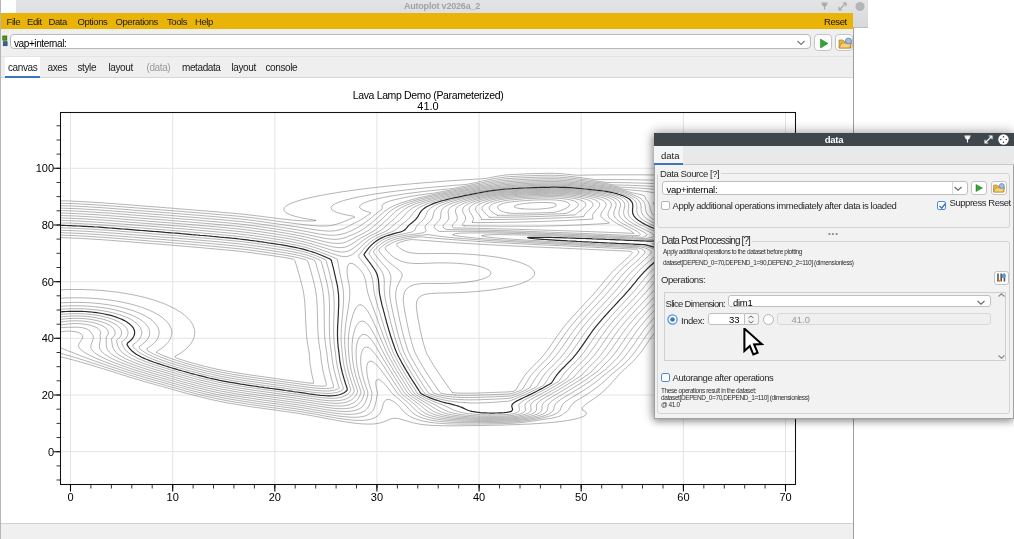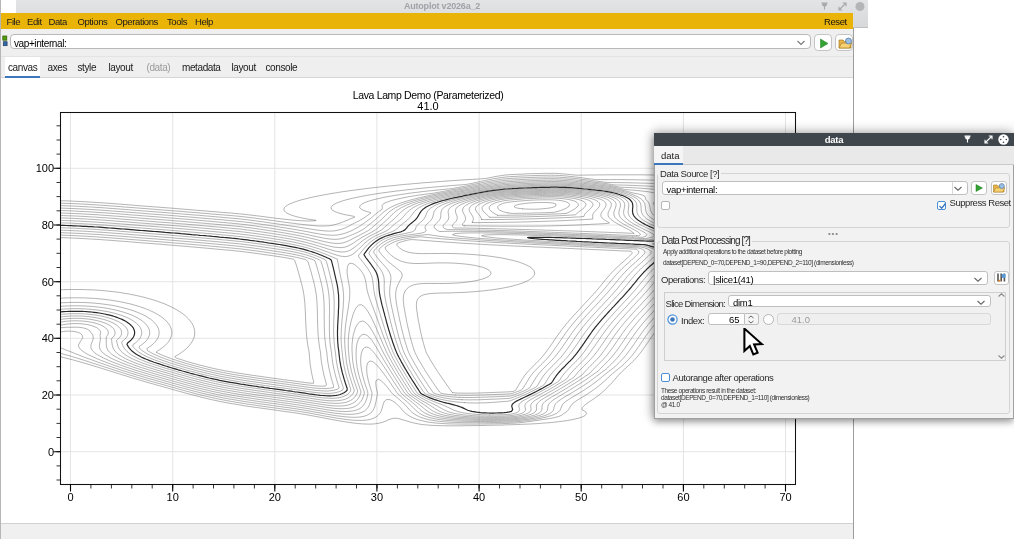--- a/index.html
+++ b/index.html
@@ -181,39 +181,34 @@
       </svg>
   </div>
   <div class="btn" style="left:336.5px;top:47.5px;width:16px;height:14.5px;border-radius:3px">
     <svg width="14" height="12" style="margin:0.3px 0">
       <path d="M1.5 3 h3.5 l1.2 1.2 H12 V10 H1.5 Z" fill="#e9b44c" stroke="#a77b1e" stroke-width="0.6"></path>
       <path d="M1.5 10 L3.7 5.8 H12.7 L11 10 Z" fill="#f7d274" stroke="#a77b1e" stroke-width="0.6"></path>
       <circle cx="9.8" cy="4" r="2.5" fill="#9bbfe3" stroke="#5a7fa8" stroke-width="0.7"></circle>
     </svg>
   </div>
   <div class="chk" style="left:6.5px;top:67.5px"></div>
+  <div class="lbl" style="left:18.5px;top:67px">Apply additional operations immediately after data is loaded</div>
   <div class="chk" style="left:283px;top:67.5px;border-color:#4a90d9"></div>
   <svg class="abs" style="left:283.5px;top:68.5px" width="9" height="8">
       <path d="M1.5 4 L3.7 6.2 L7.5 1.5" stroke="#3d77bb" stroke-width="1.4" fill="none"></path>
     </svg>
   <div class="lbl" style="left:295.5px;top:64px">Suppress Reset</div>
 
   <div style="position:absolute;left:174px;top:96px;color:#8a8a8a;font-size:8px;letter-spacing:0.8px">•••</div>
 
   <div class="grp" style="left:3px;top:108px;width:353px;height:173px"></div>
   <div class="lbl" style="left:5.5px;top:101.5px;background:#f2f2f2;padding:0 2px;font-size:10px;letter-spacing:-0.9px">Data Post Processing [?]</div>
   <div class="sm" style="left:9px;top:114.5px">Apply additional operations to the dataset before plotting</div>
   <div class="sm" style="left:9px;top:125.5px">dataset[DEPEND_0=70,DEPEND_1=90,DEPEND_2=110] (dimensionless)</div>
   <div class="lbl" style="left:7px;top:141px">Operations:</div>
-  <div class="combo" style="left:54px;top:138px;width:279.5px;height:13.5px">
-    <div class="txt">|slice1(41)</div>
-    <svg class="abs" style="right:5px;top:4.5px" width="8" height="6">
-        <path d="M0.5 1 L4 4.2 L7.5 1" stroke="#666" stroke-width="1.1" fill="none"></path>
-      </svg>
-  </div>
   <div class="btn" style="left:339.5px;top:138px;width:15.5px;height:13.5px;border-radius:3px">
     <svg width="13" height="11" style="margin:0.3px 0">
       <g stroke="#555" stroke-width="1.6">
           <path d="M3 1.5 V9.5 M6.2 1.5 V9.5 M9.4 1.5 V9.5"></path>
         </g>
       <circle cx="8.7" cy="4" r="2.2" fill="#5b9bd5"></circle>
       <path d="M2.5 9.5 L6 6.5 L5 9.8 Z" fill="#e8821e"></path>
     </svg>
   </div>
   <div style="position:absolute;left:9.5px;top:158.5px;width:342.5px;height:69.5px;border:1px solid #cfcfcf;background:#f1f1f1"></div>
@@ -222,21 +217,21 @@
     <div class="txt" style="top:1.5px">dim1</div>
     <svg class="abs" style="right:5px;top:4px" width="8" height="6">
         <path d="M0.5 1 L4 4.2 L7.5 1" stroke="#666" stroke-width="1.1" fill="none"></path>
       </svg>
   </div>
   <svg class="abs" style="left:13px;top:180.5px" width="12" height="12">
       <circle cx="5.5" cy="5.5" r="4.6" fill="#fff" stroke="#4a90d9" stroke-width="1.2"></circle>
       <circle cx="5.5" cy="5.5" r="2.3" fill="#3d77bb"></circle>
     </svg>
   <div class="lbl" style="left:27px;top:182px">Index:</div>
-  <div style="position:absolute;left:54px;top:179.8px;width:36.5px;height:12.5px;background:#fff;border:1px solid #bfbfbf;border-radius:3px 0 0 3px;font-size:9.5px;color:#000;text-align:right;padding-right:4px">65</div>
+  <div style="position:absolute;left:54px;top:179.8px;width:36.5px;height:12.5px;background:#fff;border:1px solid #bfbfbf;border-radius:3px 0 0 3px;font-size:9.5px;color:#000;text-align:right;padding-right:4px">33</div>
   <div style="position:absolute;left:90.5px;top:179.8px;width:14.2px;height:12.5px;background:#f6f6f6;border:1px solid #bfbfbf;border-left:none;border-radius:0 3px 3px 0">
     <svg width="12" height="11" style="margin:0 0.5px">
         <path d="M3.5 4 L6 2 L8.5 4 M3.5 7 L6 9 L8.5 7" stroke="#666" stroke-width="1" fill="none"></path>
       </svg>
   </div>
   <svg class="abs" style="left:108.5px;top:180.5px" width="12" height="12">
       <circle cx="5.5" cy="5.5" r="5" fill="#fdfdfd" stroke="#b5b5b5" stroke-width="1"></circle>
     </svg>
   <div style="position:absolute;left:122.5px;top:179.8px;width:214.5px;height:12.5px;background:#efefef;border:1px solid #d8d8d8;border-radius:3px;font-size:9.5px;color:#9b9b9b;padding:0 0 0 14px">41.0</div>
   <svg class="abs" style="left:342px;top:159px" width="12" height="69">

